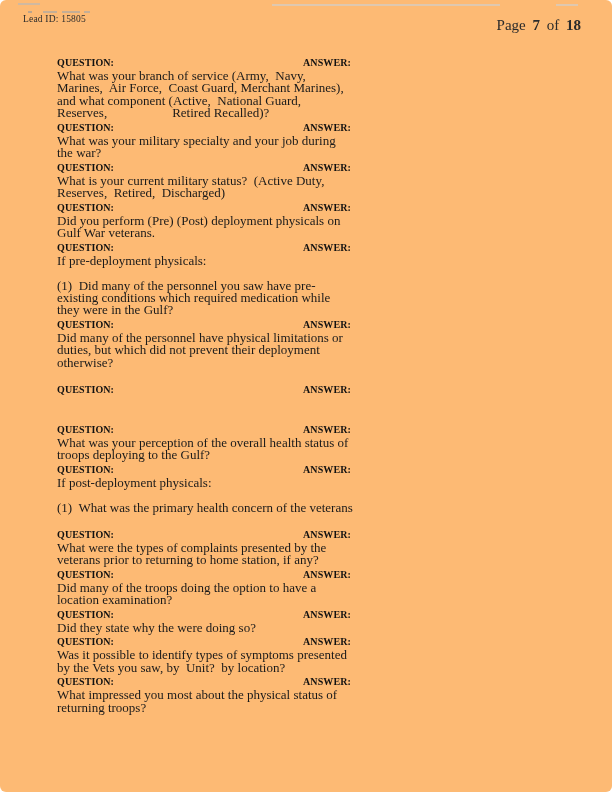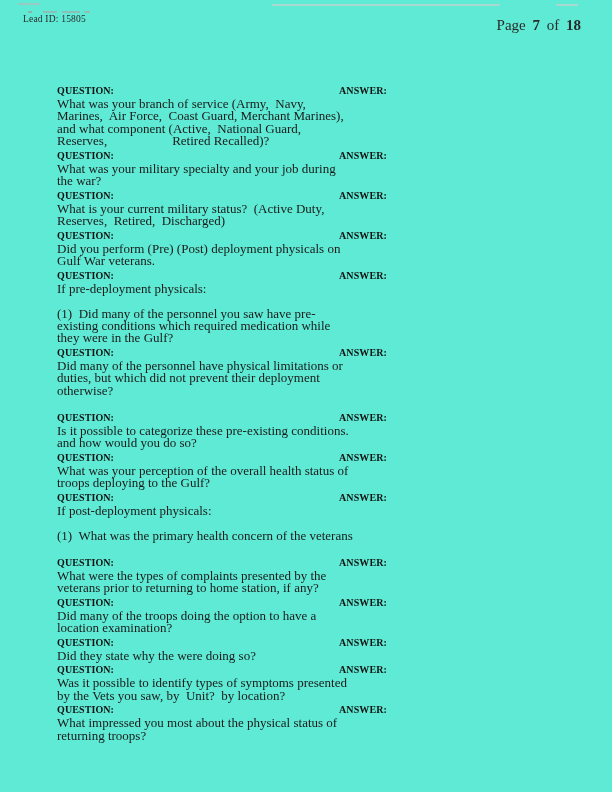--- a/index.html
+++ b/index.html
@@ -4,24 +4,25 @@
 <style>
   html, body {
     margin: 0;
     padding: 0;
     background: #ffffff;
   }
   .page {
     position: relative;
     width: 612px;
     height: 792px;
-    background: #5eead4;
+    background: #fdba74;
     overflow: hidden;
     font-family: "Liberation Serif", "DejaVu Serif", serif;
     color: #111111;
+    border-radius: 6px;
   }
 
   
   .scan-artifact {
     position: absolute;
     background: #cfcfcf;
     opacity: .65;
   }
   .artifact-a { left: 18px;  top: 3px;  width: 22px; height: 2px; background:#b9b9b9; }
   .artifact-b { left: 272px; top: 4px;  width: 228px; height: 2px; }
@@ -58,37 +59,36 @@
   }
   .page-num .pn-strong {
     font-weight: bold;
     padding: 0 3px;
   }
 
   
   .body {
     position: absolute;
     left: 0;
-    top: 84px;
+    top: 56px;
     width: 612px;
   }
   .qa-block {
     position: relative;
     width: 612px;
   }
   .q-col {
     position: absolute;
     left: 57px;
     width: 246px;
   }
   .a-col {
     position: absolute;
     left: 303px;
     width: 120px;
-    text-align: center;
   }
   .label {
     font-weight: bold;
     font-size: 10px;
     letter-spacing: .1px;
     line-height: 14px;
     white-space: nowrap;
   }
   .qtext {
     font-size: 13px;
@@ -196,24 +196,20 @@
             <span class="ln">otherwise?</span>
           </div>
         </div>
         <div class="a-col" style="top: 262px;">
           <div class="label">ANSWER:</div>
         </div>
       </div>
       <div class="qa-block">
         <div class="q-col" style="top: 326.8px;">
           <div class="label">QUESTION:</div>
-          <div class="qtext">
-            <span class="ln">Is it possible to categorize these pre-existing conditions.</span>
-            <span class="ln">and how would you do so?</span>
-          </div>
         </div>
         <div class="a-col" style="top: 326.8px;">
           <div class="label">ANSWER:</div>
         </div>
       </div>
       <div class="qa-block">
         <div class="q-col" style="top: 366.8px;">
           <div class="label">QUESTION:</div>
           <div class="qtext">
             <span class="ln">What was your perception of the overall health status of</span>

